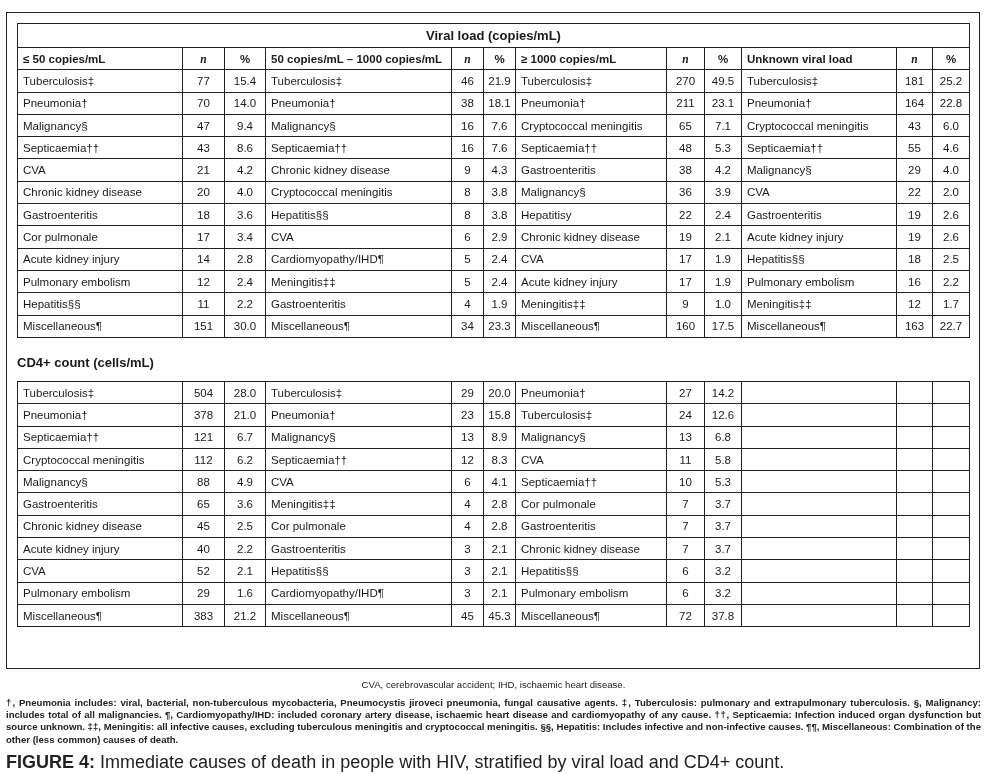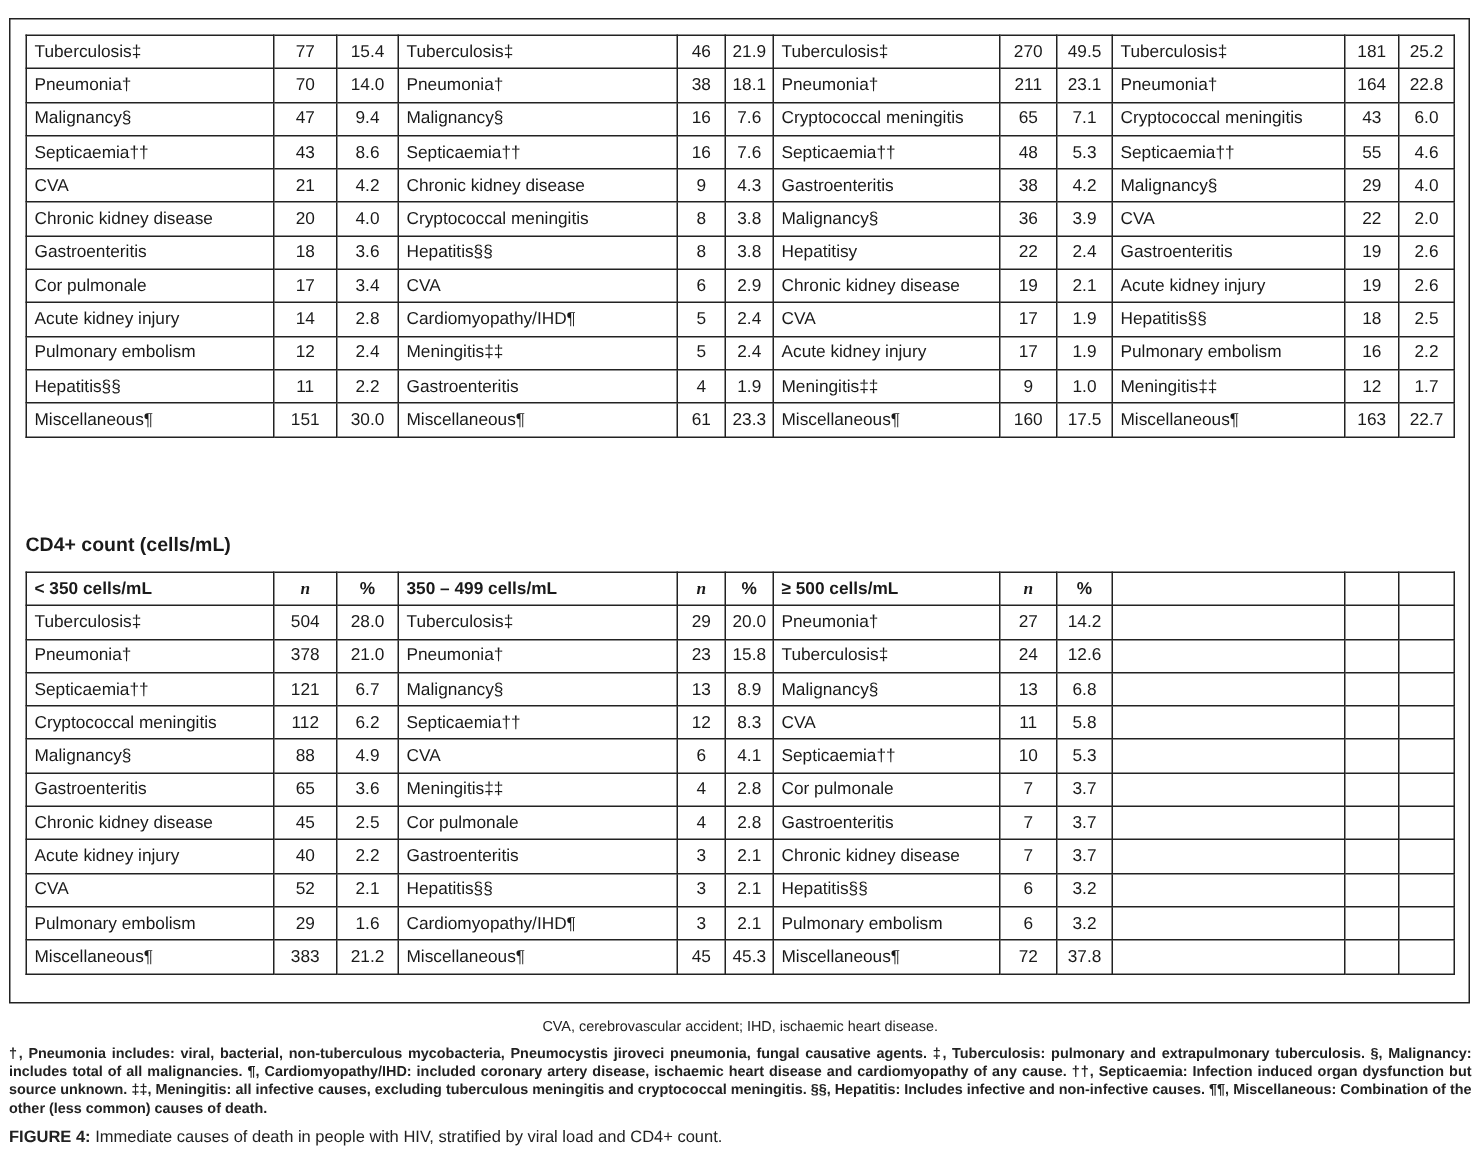--- a/index.html
+++ b/index.html
@@ -15,21 +15,21 @@
   table.grid td.hdr { font-weight: bold; }
   table.grid td.ital { font-style: italic; font-weight: bold; font-family: "Liberation Serif", serif; }
   table.grid td.title { text-align: center; font-weight: bold; font-size: 13px; height: 24px; }
   #vl { top: 23px; }
   #cd4-title { position: absolute; left: 17px; width: 952px; top: 355px; text-align: left;
                font-weight: bold; font-size: 13px; }
   #cd4 { top: 381px; }
   .notes { position: absolute; left: 6px; width: 975px; font-size: 9.6px; line-height: 12.2px; color: #222; text-align: center; }
   #abbr { top: 679px; }
   #fn { top: 697px; text-align: justify; font-weight: bold; }
-  #caption { position: absolute; left: 6px; top: 752px; font-size: 11px; color: #222; }
+  #caption { position: absolute; left: 6px; top: 752px; font-size: 18px; color: #222; }
   #caption .lbl { font-weight: bold; }
 </style>
 </head>
 <body>
 
 <div class="frame"></div>
 
 <table class="grid" id="vl">
   <colgroup>
     <col style="width:165px">
@@ -40,20 +40,37 @@
       <col style="width:32px">
     <col style="width:151px">
       <col style="width:38px">
       <col style="width:37px">
     <col style="width:155px">
       <col style="width:36px">
       <col style="width:37px">
   </colgroup>
   <tbody id="vl-body">
       <tr>
+        <td colspan="12" class="title">Viral load (copies/mL)</td>
+      </tr>
+      <tr>
+        <td class="hdr">≤ 50 copies/mL</td>
+        <td class="num ital">n</td>
+        <td class="num hdr">%</td>
+        <td class="hdr">50 copies/mL – 1000 copies/mL</td>
+        <td class="num ital">n</td>
+        <td class="num hdr">%</td>
+        <td class="hdr">≥ 1000 copies/mL</td>
+        <td class="num ital">n</td>
+        <td class="num hdr">%</td>
+        <td class="hdr">Unknown viral load</td>
+        <td class="num ital">n</td>
+        <td class="num hdr">%</td>
+      </tr>
+      <tr>
         <td>Tuberculosis‡</td>
         <td class="num">77</td>
         <td class="num">15.4</td>
         <td>Tuberculosis‡</td>
         <td class="num">46</td>
         <td class="num">21.9</td>
         <td>Tuberculosis‡</td>
         <td class="num">270</td>
         <td class="num">49.5</td>
         <td>Tuberculosis‡</td>
@@ -198,21 +215,21 @@
         <td class="num">1.0</td>
         <td>Meningitis‡‡</td>
         <td class="num">12</td>
         <td class="num">1.7</td>
       </tr>
       <tr>
         <td>Miscellaneous¶</td>
         <td class="num">151</td>
         <td class="num">30.0</td>
         <td>Miscellaneous¶</td>
-        <td class="num">61</td>
+        <td class="num">34</td>
         <td class="num">23.3</td>
         <td>Miscellaneous¶</td>
         <td class="num">160</td>
         <td class="num">17.5</td>
         <td>Miscellaneous¶</td>
         <td class="num">163</td>
         <td class="num">22.7</td>
       </tr>
     </tbody>
 </table>
@@ -229,34 +246,20 @@
       <col style="width:32px">
     <col style="width:151px">
       <col style="width:38px">
       <col style="width:37px">
     <col style="width:155px">
       <col style="width:36px">
       <col style="width:37px">
   </colgroup>
   <tbody id="cd4-body">
       <tr>
-        <td class="hdr">&lt; 350 cells/mL</td>
-        <td class="num ital">n</td>
-        <td class="num hdr">%</td>
-        <td class="hdr">350 – 499 cells/mL</td>
-        <td class="num ital">n</td>
-        <td class="num hdr">%</td>
-        <td class="hdr">≥ 500 cells/mL</td>
-        <td class="num ital">n</td>
-        <td class="num hdr">%</td>
-        <td class="hdr"></td>
-        <td class="num ital"></td>
-        <td class="num hdr"></td>
-      </tr>
-      <tr>
         <td>Tuberculosis‡</td>
         <td class="num">504</td>
         <td class="num">28.0</td>
         <td>Tuberculosis‡</td>
         <td class="num">29</td>
         <td class="num">20.0</td>
         <td>Pneumonia†</td>
         <td class="num">27</td>
         <td class="num">14.2</td>
         <td></td>

